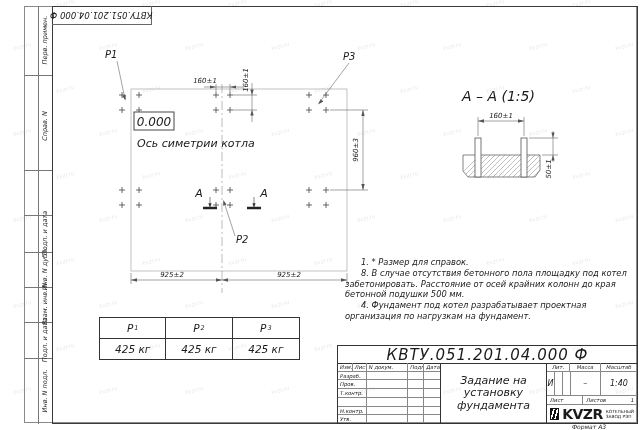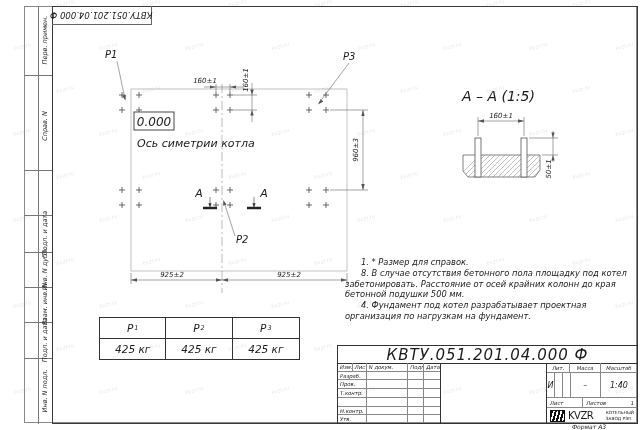--- a/index.html
+++ b/index.html
@@ -52,21 +52,21 @@
   .tbr-hdr{height:10px;font-size:5.3px;font-style:italic;}
   .tbr-hdr .cell,.tbr-val .cell{display:flex;align-items:center;justify-content:center;border-right:1px solid #888;box-sizing:border-box;}
   .tbr-hdr .cell:last-child,.tbr-val .cell:last-child{border-right:none;}
   .tbr-val{height:25px;font-size:8px;font-style:italic;}
   .tbr-sheet{height:10px;font-size:5.3px;font-style:italic;}
   .tbr-sheet .cell{display:flex;align-items:center;border-right:1px solid #888;box-sizing:border-box;padding:0 3px;}
   .tbr-sheet .cell:last-child{border-right:none;justify-content:space-between;}
   .tbr-logo{flex:1;display:flex;align-items:center;padding:1px 3px;gap:3px;border-bottom:none;}
   .logo-icon{width:15px;height:12px;border:1px solid #111;box-sizing:border-box;
              background:repeating-linear-gradient(105deg,#111 0 2px,#fff 2px 3.6px);}
-  .logo-text{font-size:10px;font-weight:normal;letter-spacing:-0.5px;font-style:normal;}
+  .logo-text{font-size:14px;font-weight:bold;letter-spacing:-0.5px;font-style:normal;}
   .logo-sub{margin-left:auto;font-size:4.3px;line-height:5.2px;font-style:normal;text-align:left;}
   
   #wm{position:absolute;inset:0;z-index:10;pointer-events:none;overflow:hidden;}
   .wm{position:absolute;font-size:5.5px;font-style:italic;color:#888;opacity:.2;
       transform:rotate(-14deg);white-space:nowrap;}
 </style>
 </head>
 <body>
 
 <div class="sheet">
@@ -257,20 +257,21 @@
       </div>
       <div class="tbl-row">
         <div class="cell" style="width:29px">Утв.</div>
         <div class="cell" style="width:42px"></div>
         <div class="cell" style="width:16px"></div>
         <div class="cell" style="width:16px"></div>
       </div>
     </div>
 
     <div class="tb-mid">
+      <div class="tb-title">Задание на установку фундамента</div>
     </div>
 
     <div class="tb-right">
       <div class="tbr-row tbr-hdr">
         <div class="cell" style="width:24px">Лит.</div>
         <div class="cell" style="width:31px">Масса</div>
         <div class="cell" style="width:37px">Масштаб</div>
       </div>
       <div class="tbr-row tbr-val">
         <div class="cell" style="width:8px">И</div>

